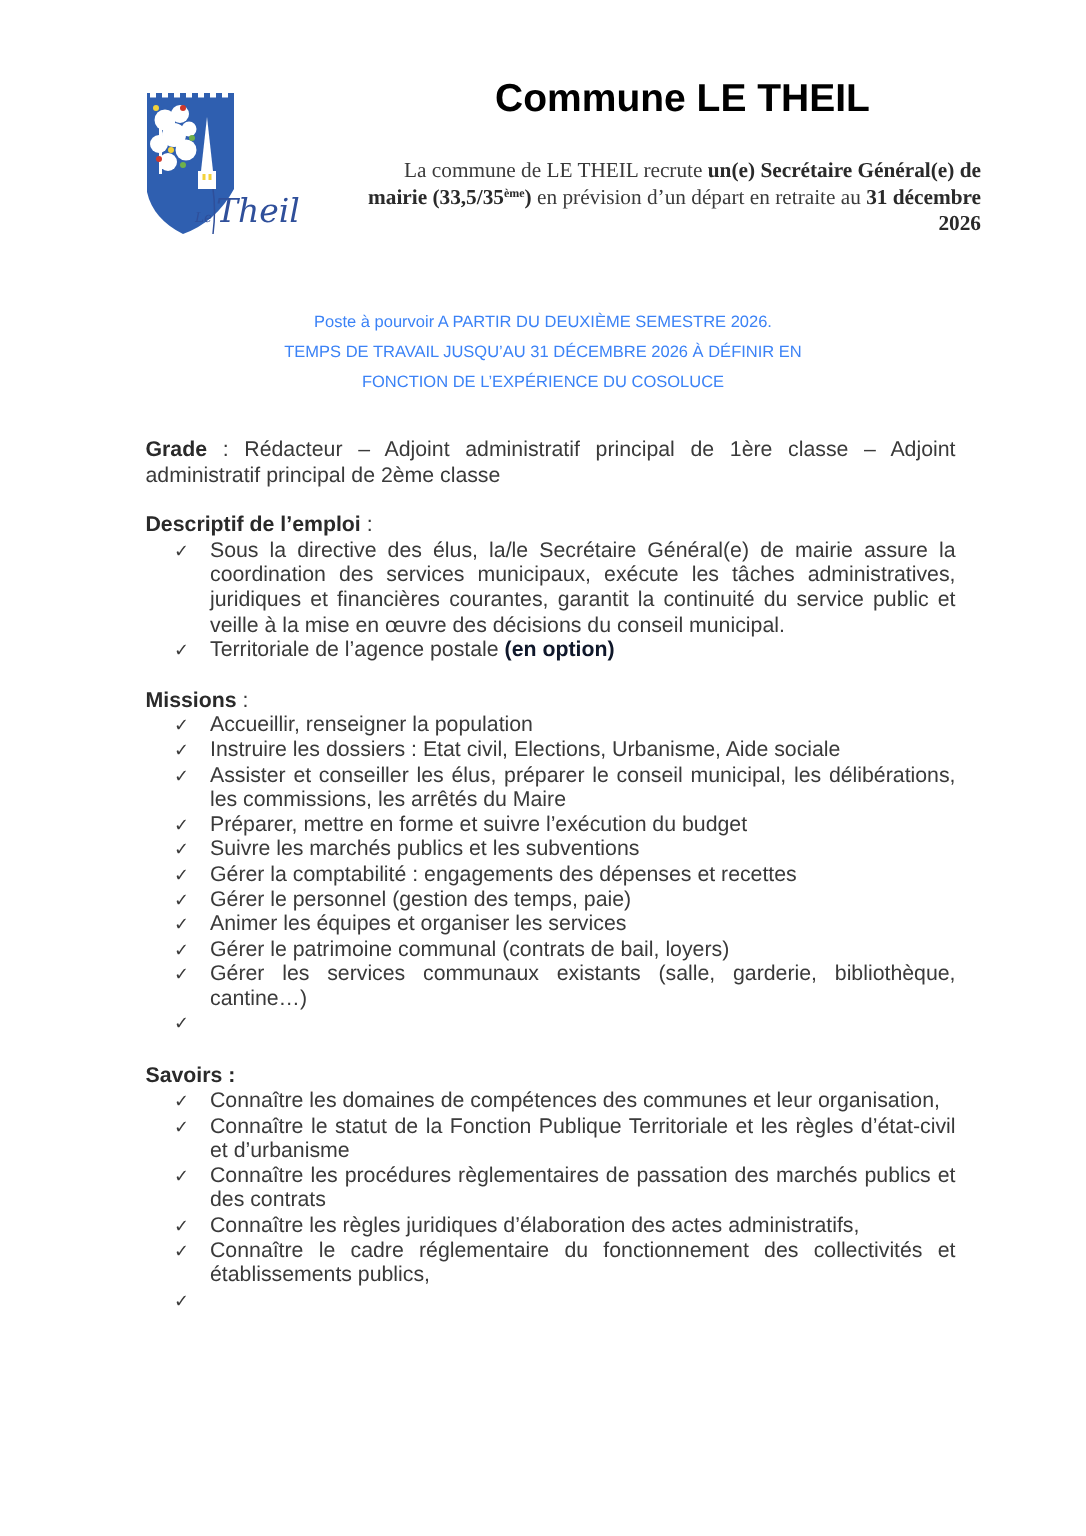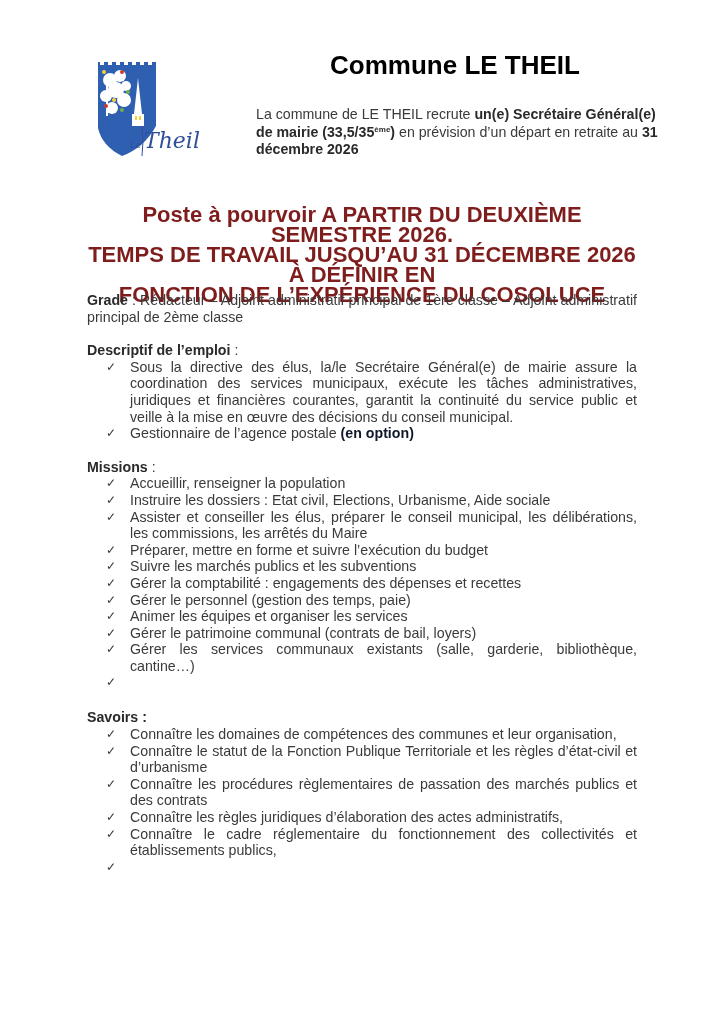--- a/index.html
+++ b/index.html
@@ -9,37 +9,37 @@
   }
   .logo {
     position: absolute; left: 92px; top: 56px; width: 124px; height: 108px;
   }
   .header-title {
     position: absolute; left: 260px; top: 50px; width: 390px;
     text-align: center; font-weight: bold; font-size: 26px; color: #000000;
     letter-spacing: 0px;
   }
   .intro {
-    position: absolute; left: 256px; top: 106px; width: 410px;
-    text-align: left; font-size: 14.2px; line-height: 17.5px; color: #3a3a3a;
+    position: absolute; left: 244px; top: 106px; width: 410px;
+    text-align: right; font-size: 14.2px; line-height: 17.5px; color: #3a3a3a; font-family: Liberation Serif, serif;
   }
   .intro b { color: #2a2a2a; }
   .intro sup { font-size: 8px; vertical-align: 5px; line-height: 0; }
   .headline {
     position: absolute; left: 86px; top: 205px; width: 552px;
-    text-align: center; font-weight: bold; font-size: 22px; line-height: 20px;
-    color: #7f1d1d;
+    text-align: center; font-weight: normal; font-size: 11px; line-height: 20px;
+    color: #3b82f6;
   }
   .content {
     position: absolute; left: 87px; top: 292px; width: 550px;
     font-size: 14.2px; line-height: 16.6px; color: #3a3a3a;
   }
   .content .label { font-weight: bold; color: #2a2a2a; }
   .justify { text-align: justify; }
-  .section { margin-bottom: 17px; }
+  .section { margin-bottom: 17px; margin-left: 10px; }
   ul.checks { list-style: none; margin: 0; padding: 0; }
   ul.checks li {
     position: relative; padding-left: 43px; text-align: justify;
   }
   ul.checks li .check {
     position: absolute; left: 19px; top: 0; font-size: 12px; color: #3a3a3a;
   }
   .gap-savoirs { height: 18px; }
   b.inline { color: #0f172a; }
 </style>
@@ -91,21 +91,21 @@
 <div class="content">
 
   <div class="section justify">
     <span class="label">Grade</span><span> : </span><span>Rédacteur – Adjoint administratif principal de 1ère classe – Adjoint administratif principal de 2ème classe</span>
   </div>
 
   <div class="section">
     <div><span class="label">Descriptif de l’emploi</span><span> :</span></div>
     <ul class="checks">
       <li><span class="check">✓</span><span>Sous la directive des élus, la/le Secrétaire Général(e) de mairie assure la coordination des services municipaux, exécute les tâches administratives, juridiques et financières courantes, garantit la continuité du service public et veille à la mise en œuvre des décisions du conseil municipal.</span></li>
-      <li><span class="check">✓</span><span>Gestionnaire de l’agence postale </span><b class="inline">(en option)</b></li>
+      <li><span class="check">✓</span><span>Territoriale de l’agence postale </span><b class="inline">(en option)</b></li>
     </ul>
   </div>
 
   <div class="section">
     <div><span class="label">Missions</span><span> :</span></div>
     <ul class="checks">
       <li><span class="check">✓</span><span>Accueillir, renseigner la population</span></li>
       <li><span class="check">✓</span><span>Instruire les dossiers : Etat civil, Elections, Urbanisme, Aide sociale</span></li>
       <li><span class="check">✓</span><span>Assister et conseiller les élus, préparer le conseil municipal, les délibérations, les commissions, les arrêtés du Maire</span></li>
       <li><span class="check">✓</span><span>Préparer, mettre en forme et suivre l’exécution du budget</span></li>

